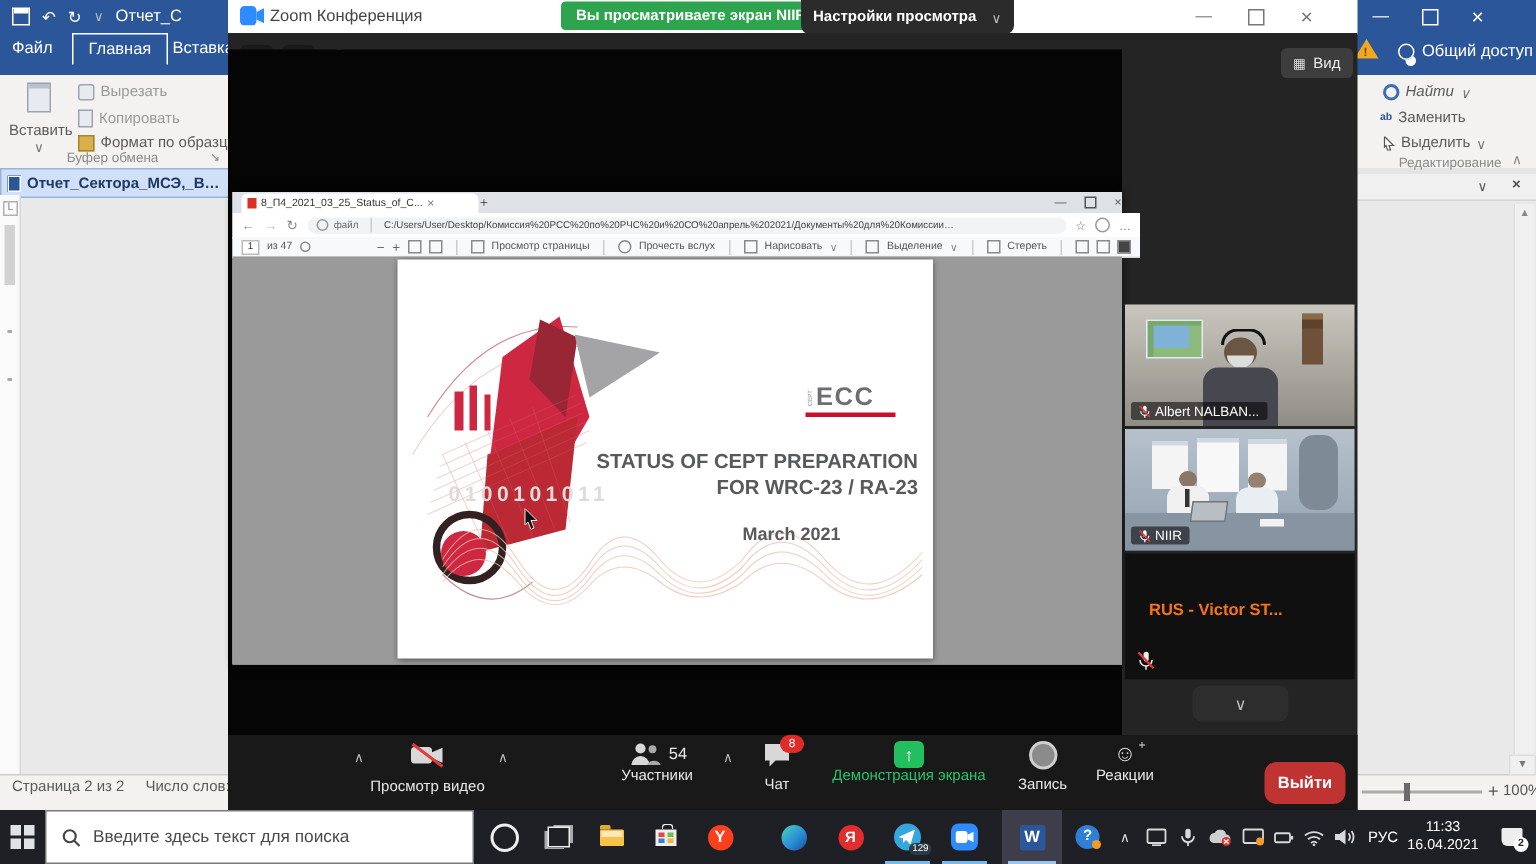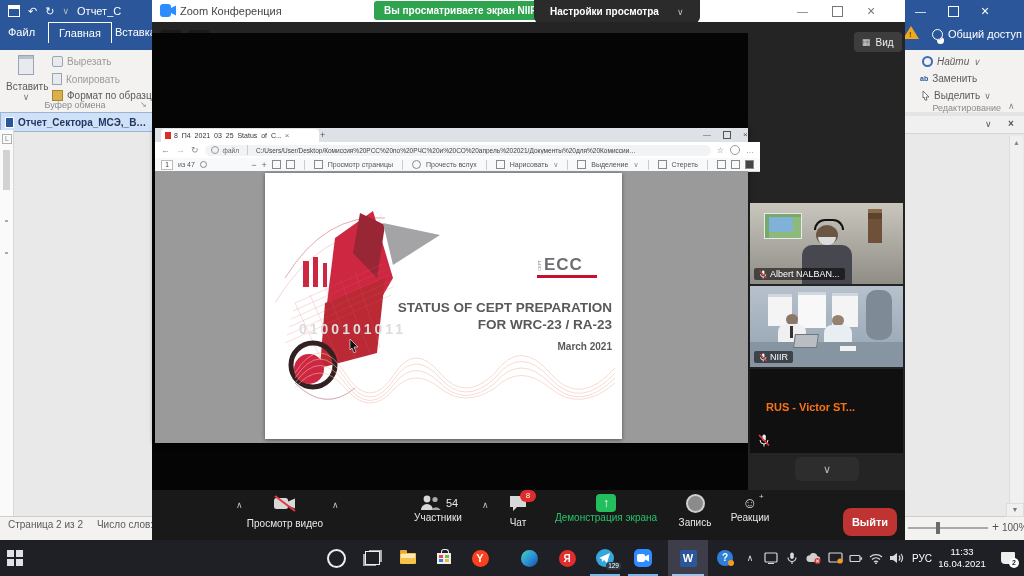--- a/index.html
+++ b/index.html
@@ -138,21 +138,21 @@
 
     <div class="ab" style="left:0;top:0;width:753px;height:22px;background:#fff;border-bottom:1px solid #e0e0e0;">
       <svg class="ab" style="left:8px;top:4px;" width="16" height="13">
         <rect x="0" y="0" width="11" height="13" rx="3" fill="#2d8cff"></rect>
           <polygon points="11,4 16,1.5 16,11.5 11,9" fill="#2d8cff"></polygon>
       </svg>
       <span class="ab" style="left:28px;top:5px;font-size:11px;color:#444;">Zoom Конференция</span>
       <div class="ab row" style="left:222px;top:1px;height:19px;background:#2ea44f;border-radius:3px;padding:0 10px;">
         <span style="color:#fff;font-size:10px;font-weight:bold;">Вы просматриваете экран NIIR</span>
       </div>
-      <div class="ab row" style="left:382px;top:0;height:23px;background:#2b2b2b;border-radius:0 0 6px 6px;padding:0 16px;gap:18px;">
+      <div class="ab row" style="left:382px;top:0;height:23px;background:#2b2b2b;border-radius:0 0 6px 6px;padding:0 8px;gap:10px;">
         <span style="color:#fff;font-size:10px;font-weight:bold;">Настройки просмотра</span>
         <span class="caret">∨</span>
       </div>
       <div class="ab row" style="left:645px;top:0;height:22px;gap:24px;color:#777;font-size:11px;">
         <span>—</span>
         <span style="display:inline-block;width:9px;height:9px;border:1px solid #777;"></span>
         <span style="font-size:14px;">×</span>
       </div>
     </div>
 
@@ -293,21 +293,21 @@
           <div class="ab row" style="left:272px;top:82px;gap:2px;">
             <span style="font-size:4px;color:#8a8a8a;writing-mode:vertical-rl;transform:rotate(180deg);">CEPT</span>
             <span style="font-size:17px;font-weight:bold;color:#6d6e71;letter-spacing:1px;">ECC</span>
           </div>
           <div class="ab" style="left:272px;top:102px;width:60px;height:2.5px;background:#c8102e;"></div>
 
           <div class="ab" style="left:95px;top:126px;width:252px;text-align:right;font-size:13.5px;font-weight:bold;color:#58595b;line-height:17px;">
             <div>STATUS OF CEPT PREPARATION</div>
             <div>FOR WRC-23 / RA-23</div>
           </div>
-          <div class="ab" style="left:230px;top:168px;width:117px;text-align:right;font-size:10px;font-weight:bold;color:#58595b;">March 2021</div>
+          <div class="ab" style="left:230px;top:176px;width:117px;font-size:12px;font-weight:bold;color:#58595b;">March 2021</div>
 
           <svg class="ab" style="left:84px;top:166px;" width="10" height="14">
             <polygon points="1,0 9,8 5,8 7,13 5,14 3,9 1,11" fill="#111" stroke="#fff" stroke-width="0.6"></polygon>
           </svg>
         </div>
       </div>
     </div>
 
 
     <div class="ab" style="left:598px;top:203px;width:153px;height:81px;background:linear-gradient(#c9c6be,#908d86);overflow:hidden;">
@@ -432,20 +432,27 @@
   <div class="ab" style="left:0;top:540px;width:1024px;height:36px;background:#1f1f26;"></div>
 
   <div class="tslot" style="left:0;width:30px;">
     <span style="display:grid;grid-template-columns:7px 7px;grid-gap:1.5px;">
       <span style="width:7px;height:7px;background:#dfe3e8;"></span>
         <span style="width:7px;height:7px;background:#dfe3e8;"></span>
       <span style="width:7px;height:7px;background:#dfe3e8;"></span>
         <span style="width:7px;height:7px;background:#dfe3e8;"></span>
     </span>
   </div>
+  <div class="tslot row" style="left:30px;width:286px;background:#fff;border:1px solid #7a7a7a;box-sizing:border-box;justify-content:flex-start;padding-left:10px;gap:8px;">
+    <svg width="13" height="13">
+      <circle cx="5.5" cy="5.5" r="4" stroke="#444" stroke-width="1.4" fill="none"></circle>
+      <line x1="8.5" y1="8.5" x2="12" y2="12" stroke="#444" stroke-width="1.4"></line>
+    </svg>
+    <span style="color:#4a4a4a;font-size:11.5px;">Введите здесь текст для поиска</span>
+  </div>
 
   <div class="tslot" style="left:318px;width:36px;">
     <span style="width:15px;height:15px;border:2px solid #eee;border-radius:50%;"></span>
   </div>
   <div class="tslot" style="left:354px;width:36px;">
     <span style="width:13px;height:12px;border:1.5px solid #eee;box-shadow:-3px 2px 0 -1px #aaa, 3px -2px 0 -1px #aaa;"></span>
   </div>
   <div class="tslot" style="left:390px;width:36px;">
     <span style="position:relative;width:16px;height:11px;background:#f7c14a;border-radius:1px;">
       <span style="position:absolute;left:0;top:-3px;width:7px;height:3px;background:#e0a93a;border-radius:1px 1px 0 0;"></span>

